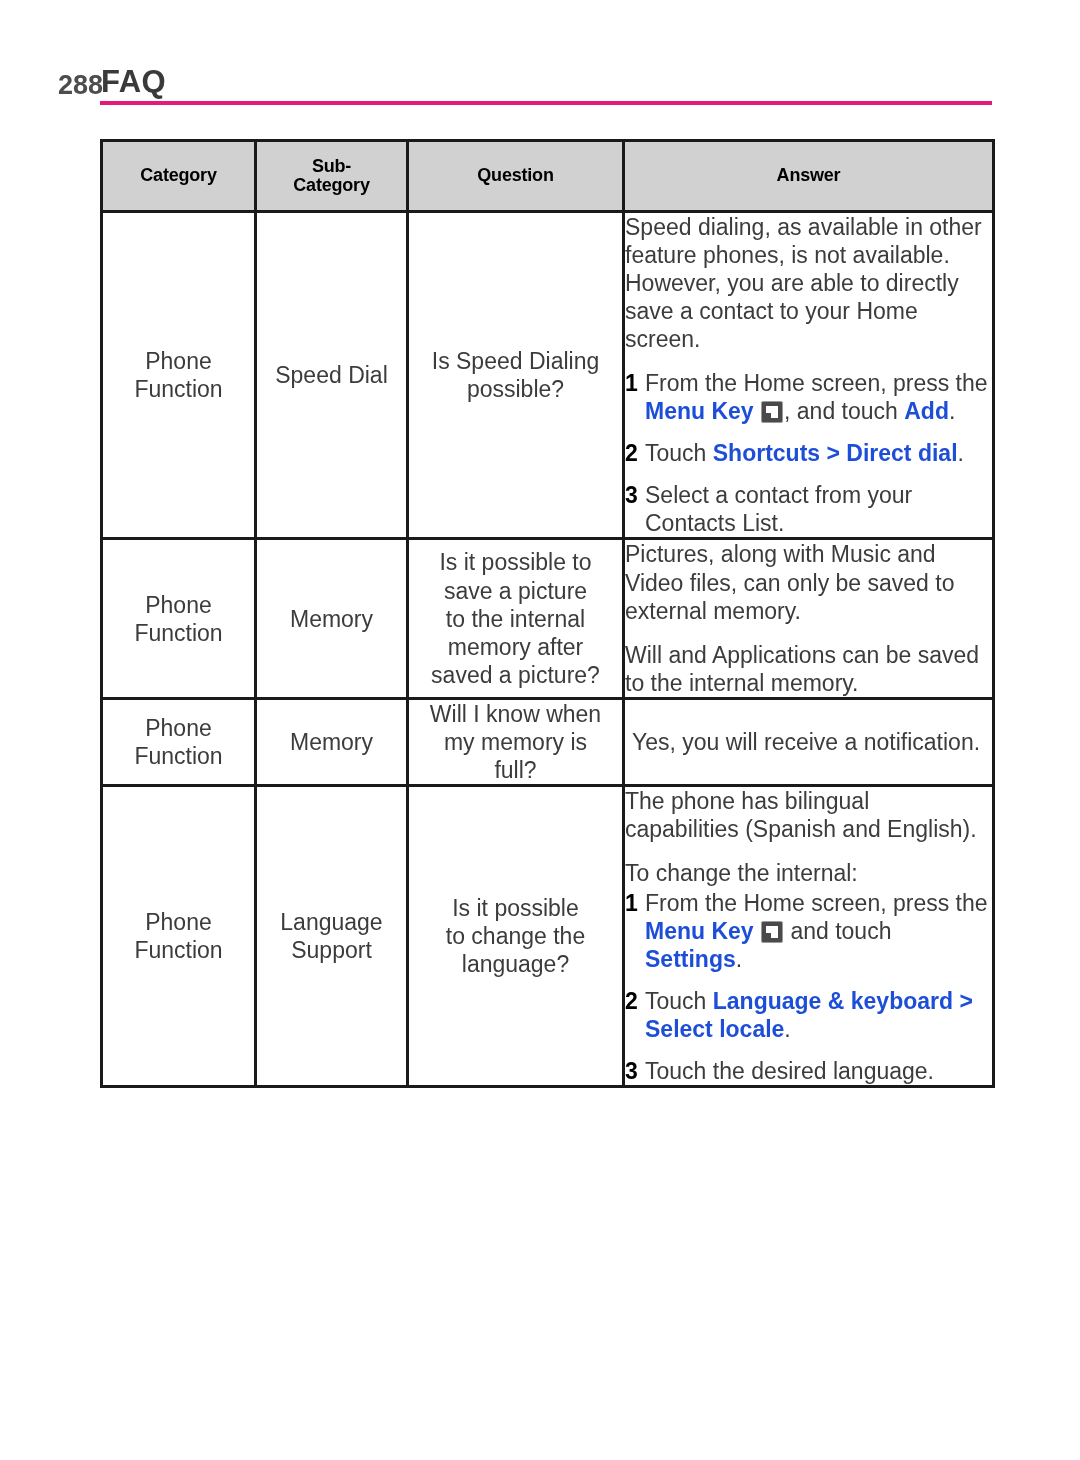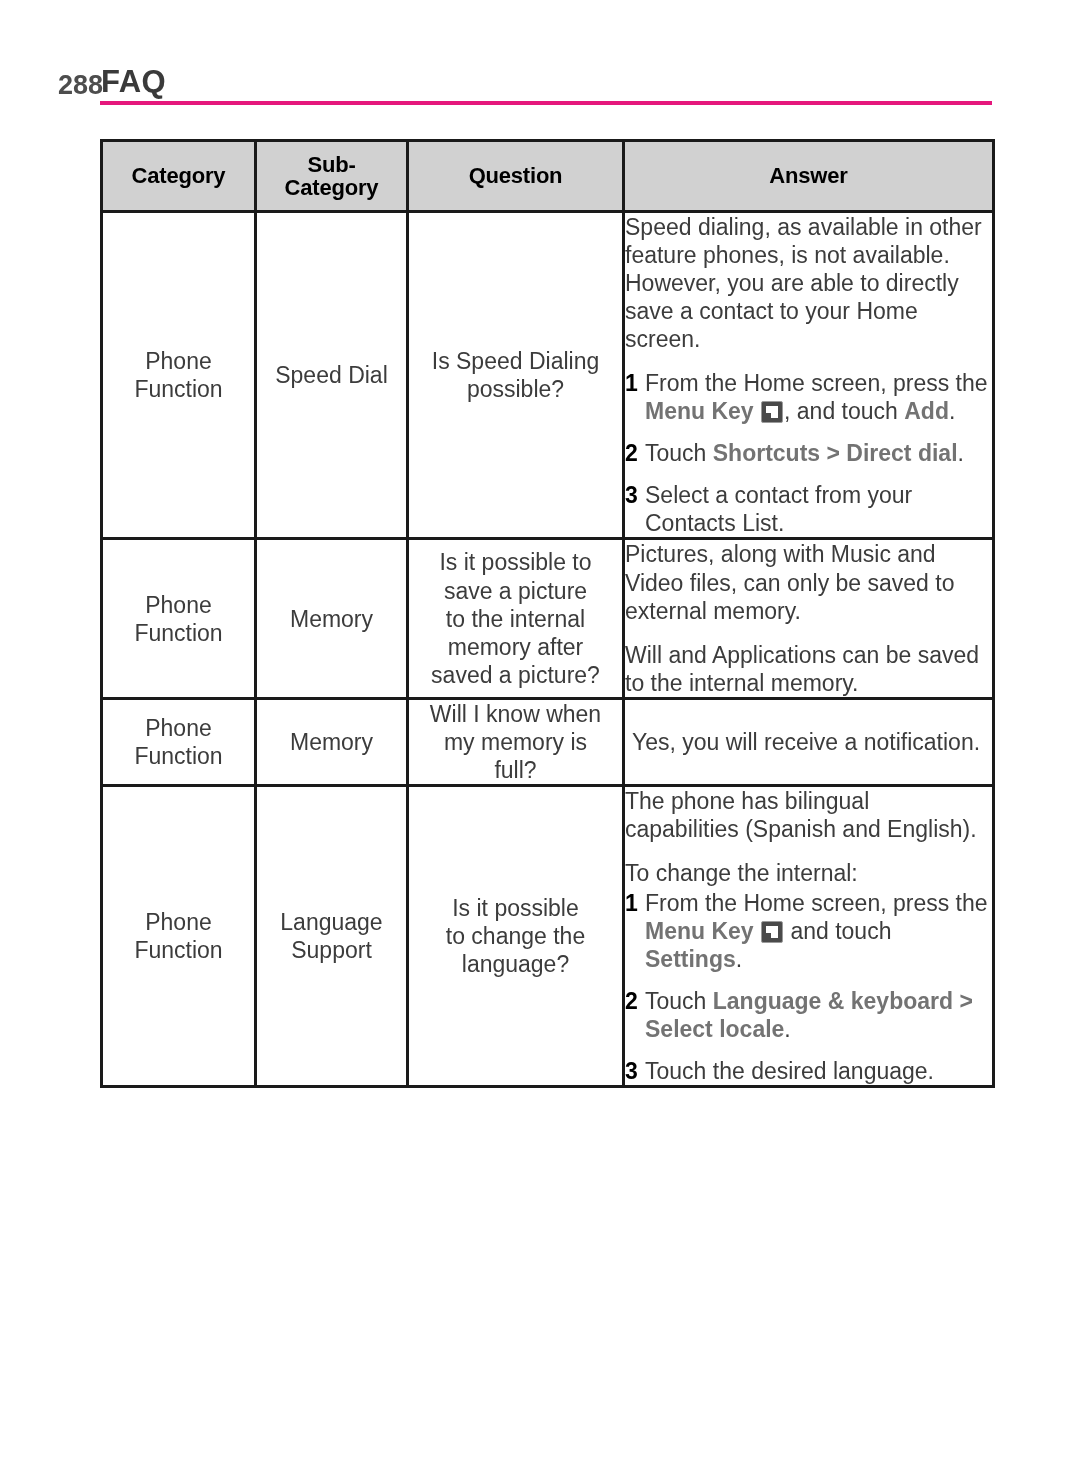--- a/index.html
+++ b/index.html
@@ -70,21 +70,21 @@
   
   col.c-category    { width: 154px; }
   col.c-subcategory { width: 152px; }
   col.c-question    { width: 216px; }
   col.c-answer      { width: 370px; }
 
   thead th {
     background: #d1d1d1;
     height: 71px;
     text-align: center;
-    font-size: 22px;
+    font-size: 18px;
     font-weight: bold;
     color: #000000;
     line-height: 1.06;
     letter-spacing: -0.2px;
   }
 
   tbody td {
     font-size: 23px;
     line-height: 1.22;
     color: #3c3c3c;
@@ -121,21 +121,21 @@
     padding-left: 20px;
   }
   .step:last-child { margin-bottom: 0; }
   .step .num {
     position: absolute;
     left: 0;
     top: 0;
     font-weight: bold;
     color: #000000;
   }
-  .step b { color: #737373; font-weight: bold; }
+  .step b { color: #1d4ed8; font-weight: bold; }
 
   
   .menu-key-icon {
     display: inline-block;
     width: 22px;
     height: 22px;
     background: #4a4a4a;
     border: 1px solid #9b9b9b;
     border-radius: 2px;
     position: relative;

